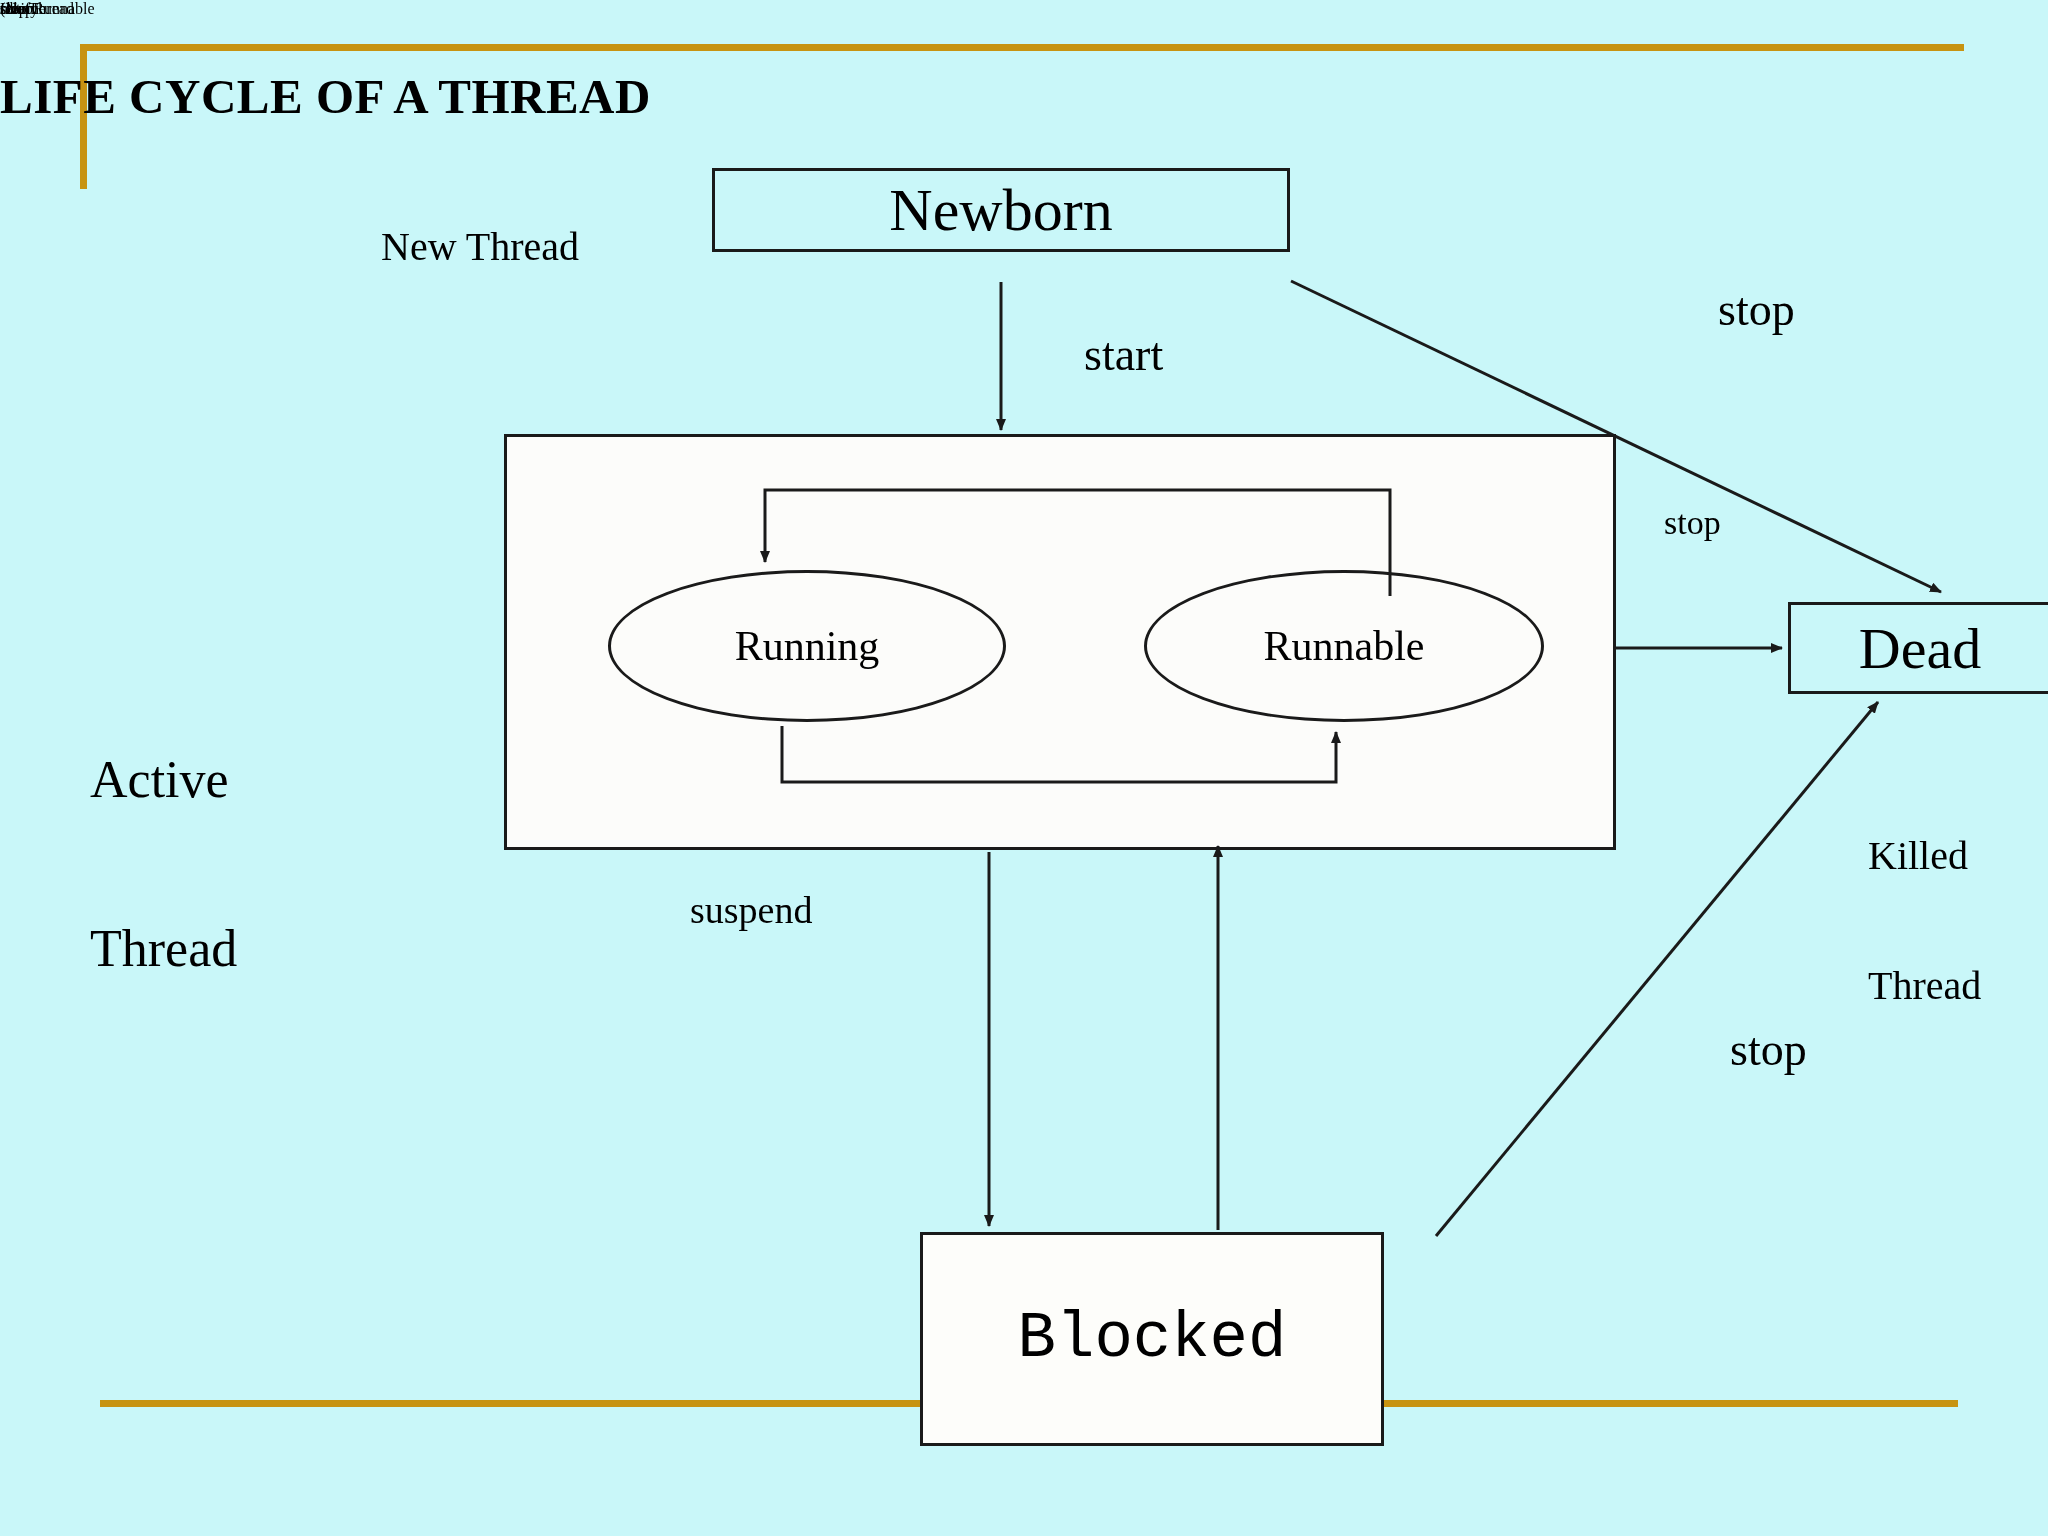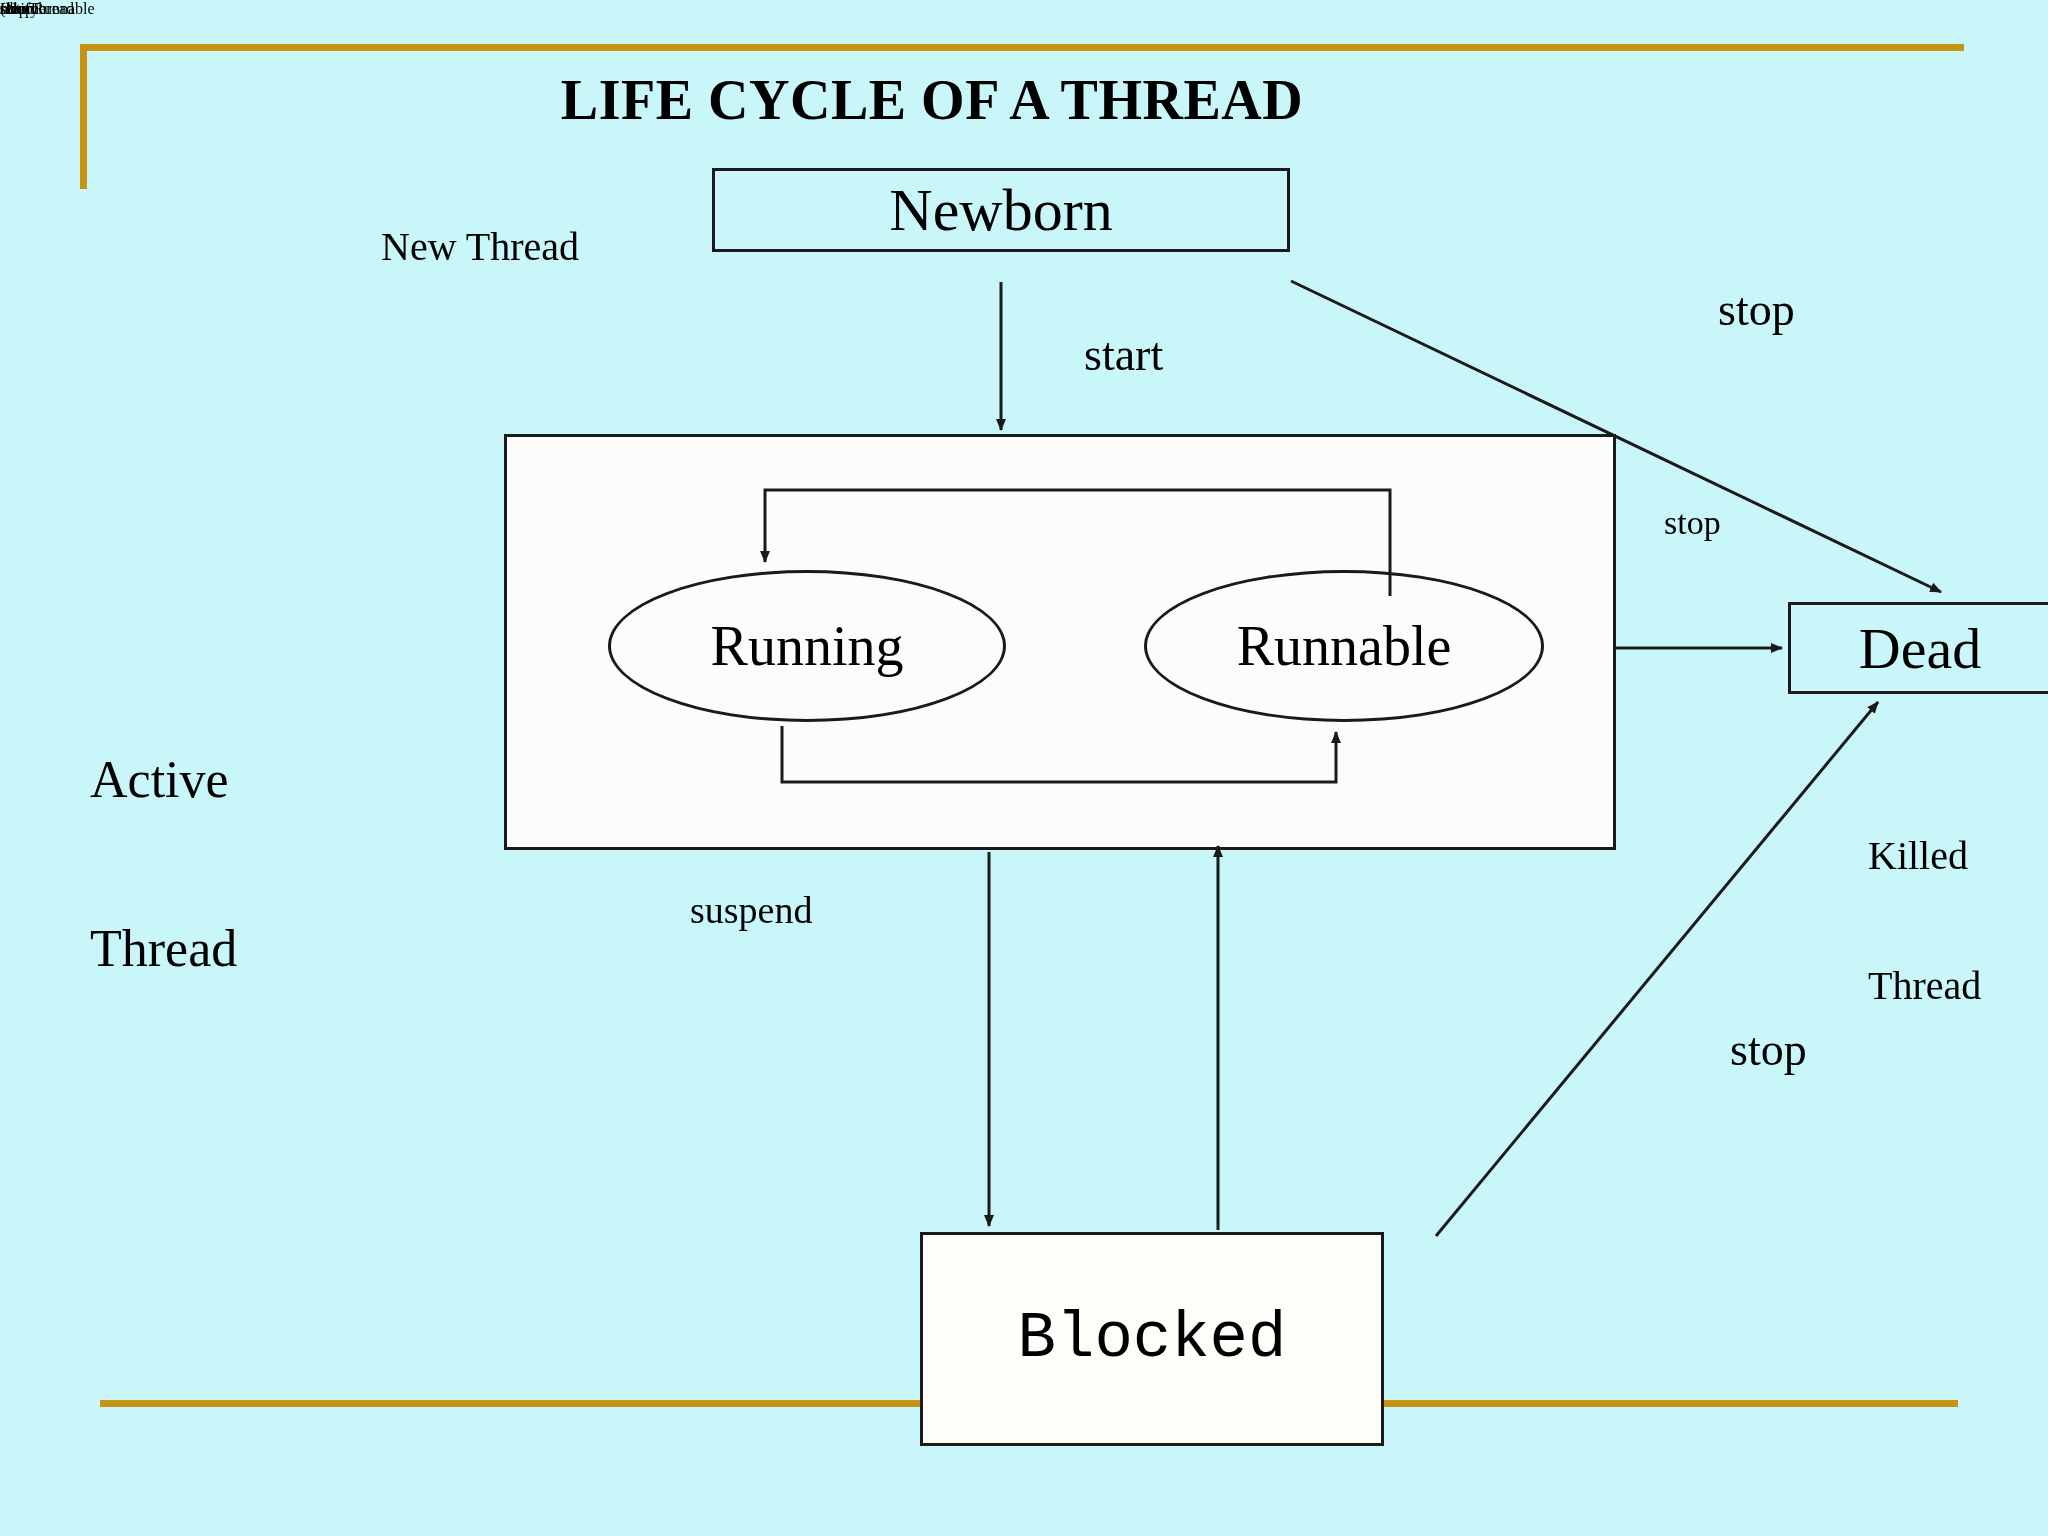--- a/index.html
+++ b/index.html
@@ -47,22 +47,22 @@
     width: 1858px; height: 7px;
     background: #c79312;
     z-index: 1;
   }
 
   
   .title {
     position: absolute;
     left: 0; top: 68px;
     width: 1864px;
-    text-align: center;
-    font-size: 56px;
+    text-align: left;
+    font-size: 49px;
     font-weight: bold;
     letter-spacing: 0.5px;
     z-index: 2;
   }
 
   
   .node-box {
     position: absolute;
     border: 3px solid #1a1a1a;
     box-sizing: border-box;
@@ -105,21 +105,21 @@
   
   .ellipse {
     position: absolute;
     border: 3px solid #1a1a1a;
     border-radius: 50%;
     box-sizing: border-box;
     background: transparent;
     display: flex;
     align-items: center;
     justify-content: center;
-    font-size: 56px;
+    font-size: 42px;
     z-index: 4;
   }
   .el-running {
     left: 608px; top: 570px;
     width: 398px; height: 152px;
   }
   .el-runnable {
     left: 1144px; top: 570px;
     width: 400px; height: 152px;
   }

